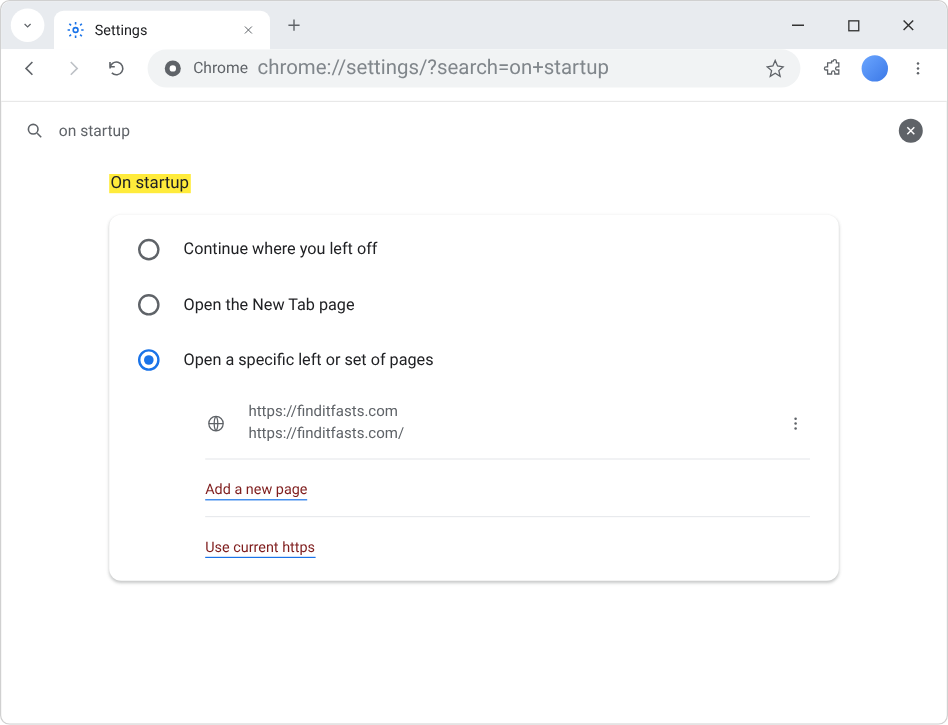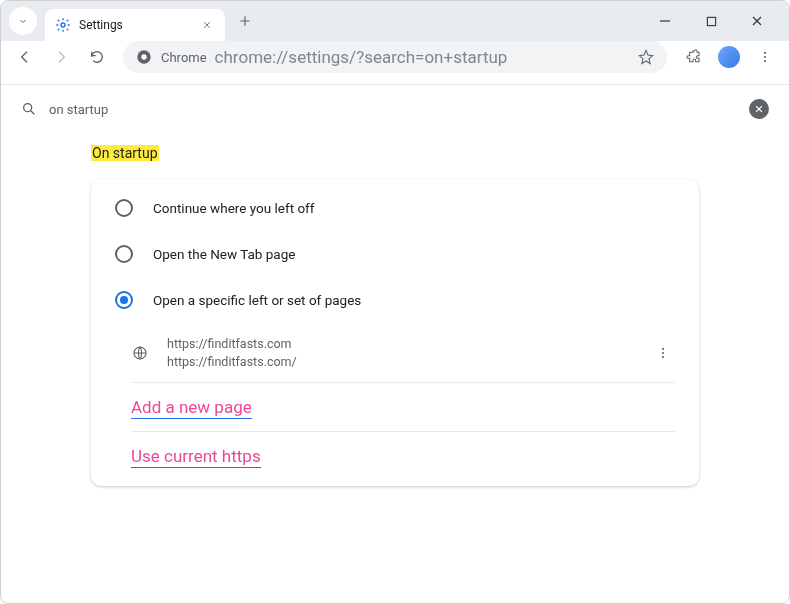--- a/index.html
+++ b/index.html
@@ -37,29 +37,29 @@
 
 .content { flex: 1; padding: 12px 90px 0 90px; overflow: auto; }
 .section-title { font-size: 14px; color: #202124; }
 .highlight { background: #ffeb3b; padding: 0 1px; }
 .card { background: #fff; border-radius: 10px; box-shadow: 0 1px 3px rgba(60,64,67,.2), 0 1px 2px rgba(60,64,67,.1); margin-top: 18px; padding: 6px 0; }
 .radio-row { display: flex; align-items: center; padding: 14px 24px; gap: 20px; }
 .radio { width: 18px; height: 18px; border: 2px solid #5f6368; border-radius: 50%; position: relative; flex-shrink: 0; }
 .radio.selected { border-color: #1a73e8; }
 .radio.selected::after { content: ''; position: absolute; top: 3px; left: 3px; width: 8px; height: 8px; background: #1a73e8; border-radius: 50%; }
 .radio-label { font-size: 13.5px; color: #202124; }
-.sub-block { margin-left: 40px; margin-right: 24px; }
+.sub-block { margin-left: 80px; margin-right: 24px; }
 .page-row { display: flex; align-items: center; padding: 12px 0; gap: 18px; }
 .globe { width: 18px; height: 18px; display: flex; align-items: center; justify-content: center; flex-shrink: 0; }
 .page-info { flex: 1; }
 .page-line { font-size: 12.5px; color: #5f6368; line-height: 1.4; }
 .more-btn { width: 24px; height: 24px; display: flex; align-items: center; justify-content: center; }
 .divider { height: 1px; background: #e8eaed; }
 .link-row { padding: 14px 0; }
-.link { font-size: 17px; color: #ec4899; border-bottom: 1px solid #1a73e8; padding-bottom: 1px; }
+.link { font-size: 12px; color: #7f1d1d; border-bottom: 1px solid #1a73e8; padding-bottom: 1px; }
 
 svg { display: block; }
 </style>
 </head>
 <body>
 
 <div class="window">
 
   <div class="titlebar">
     <div class="tab-drop">

